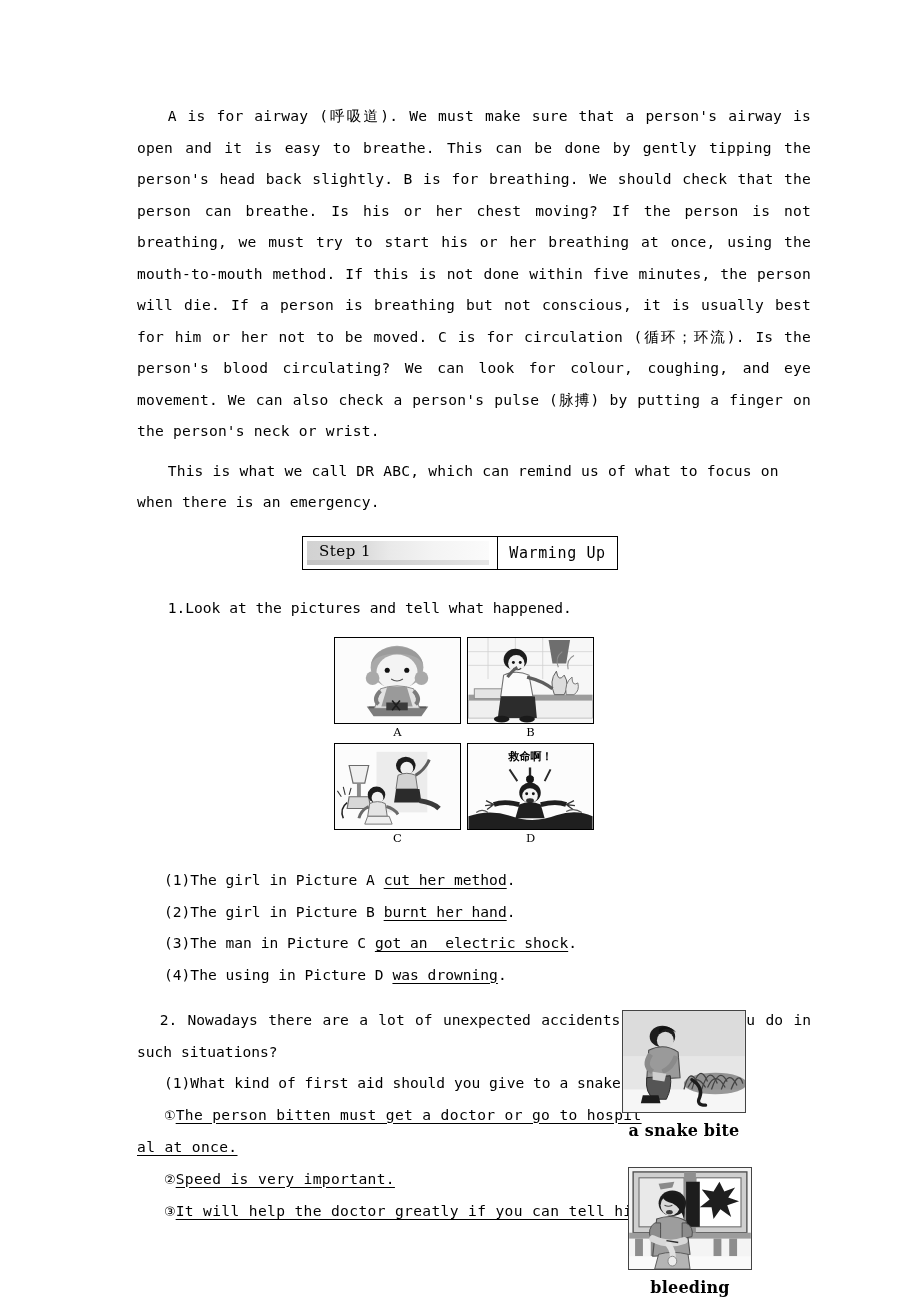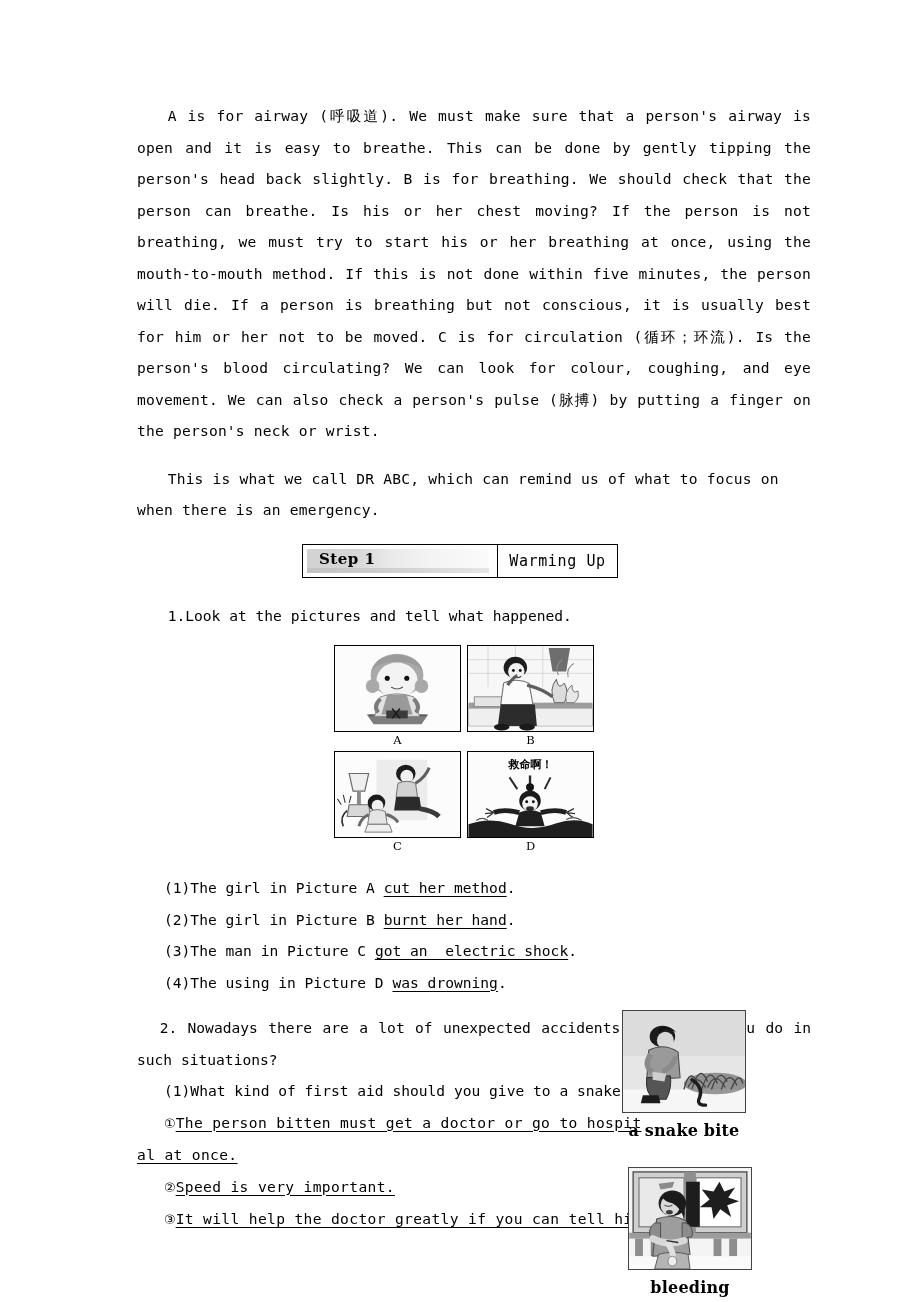--- a/index.html
+++ b/index.html
@@ -64,21 +64,21 @@
     content: "";
     position: absolute;
     left: 0; bottom: 0;
     width: 100%; height: 5px;
     background: linear-gradient(to right, #c2c2c2 0%, #cfcfcf 45%, #e6e6e6 100%);
   }
   .step-label {
     position: absolute;
     left: 16px; top: 5px;
     font-family: "DejaVu Serif", "Liberation Serif", serif;
-    font-weight: bold;
+    font-weight: normal;
     font-size: 15px;
     letter-spacing: 0.5px;
     z-index: 2;
   }
   .step-right {
     flex: 1 1 auto;
     display: flex;
     align-items: center;
     justify-content: center;
     background: #ffffff;
@@ -196,21 +196,21 @@
 </style>
 </head>
 <body>
 
 <div class="page">
 
   <div class="content">
 
     <p class="para indent"><span>A is for airway (呼吸道). We must make sure that a person's airway is open and it is easy to breathe. This can be done by gently tipping the person's head back slightly. B is for breathing. We should check that the person can breathe. Is his or her chest moving? If the person is not breathing, we must try to start his or her breathing at once, using the mouth-to-mouth method. If this is not done within five minutes, the person will die. If a person is breathing but not conscious, it is usually best for him or her not to be moved. C is for circulation (循环；环流). Is the person's blood circulating? We can look for colour, coughing, and eye movement. We can also check a person's pulse (脉搏) by putting a finger on the person's neck or wrist.</span></p>
 
-    <p class="para indent last-flush" style="margin-top:16px"><span>This is what we call DR ABC, which can remind us of what to focus on when there is an emergency.</span></p>
+    <p class="para indent last-flush" style="margin-top:8px"><span>This is what we call DR ABC, which can remind us of what to focus on when there is an emergency.</span></p>
 
     <div class="step-banner">
       <div class="step-left">
         <div class="step-shade"></div>
         <div class="step-label">Step 1</div>
       </div>
       <div class="step-right">Warming Up</div>
     </div>
 
     <p class="task-line">1.Look at the pictures and tell what happened.</p>

